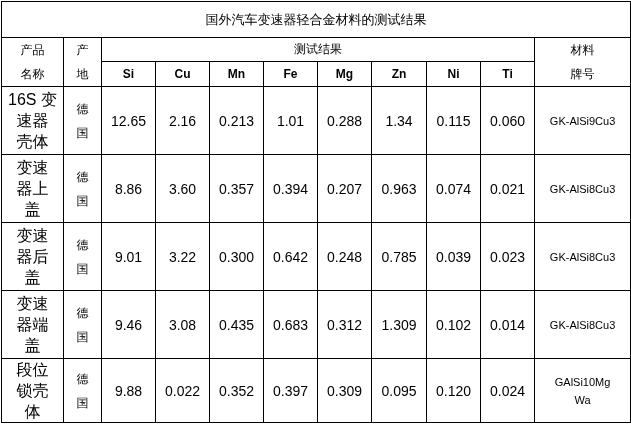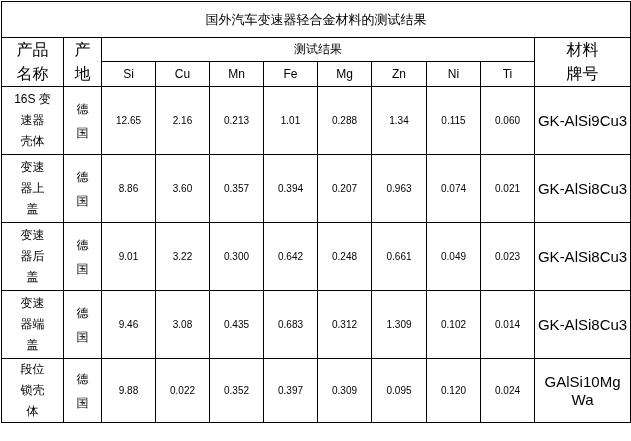--- a/index.html
+++ b/index.html
@@ -11,27 +11,27 @@
   table.main{
     border-collapse:collapse;table-layout:fixed;
     width:629px;margin:1px 0 10px 1px;
   }
   td{
     border:1px solid #000;
     text-align:center;vertical-align:middle;
     padding:0;overflow:hidden;
   }
   .title-cell{height:35px;font-size:13px;font-weight:400;}
-  .hdr{font-size:16px;white-space:pre-line;line-height:24px;}
+  .hdr{font-size:12px;white-space:pre-line;line-height:24px;}
   .group-hdr{height:23px;font-size:12px;}
-  .elem-hdr{height:24px;font-size:12px;}
-  .product{font-size:12px;white-space:pre-line;line-height:21px;}
+  .elem-hdr{height:24px;font-size:12px;font-weight:bold;}
+  .product{font-size:16px;white-space:pre-line;line-height:21px;}
   .origin{font-size:12px;white-space:pre-line;line-height:24px;}
-  .num{font-size:10px;text-align:center;}
-  .grade{font-size:15px;white-space:pre-line;line-height:18px;}
+  .num{font-size:14px;text-align:center;}
+  .grade{font-size:11px;white-space:pre-line;line-height:18px;}
   tr.dr{height:68px;}
   tr.dr-last{height:64px;}
 </style>
 </head>
 <body>
 
 <table class="main">
   <colgroup>
     <col style="width:62px">
       <col style="width:38px">
@@ -110,22 +110,22 @@
     <td class="product">变速
 器后
 盖</td>
     <td class="origin">德
 国</td>
     <td class="num">9.01</td>
     <td class="num">3.22</td>
     <td class="num">0.300</td>
     <td class="num">0.642</td>
     <td class="num">0.248</td>
-    <td class="num">0.661</td>
-    <td class="num">0.049</td>
+    <td class="num">0.785</td>
+    <td class="num">0.039</td>
     <td class="num">0.023</td>
     <td class="grade">GK-AlSi8Cu3</td>
   </tr>
 
   <tr class="dr">
     <td class="product">变速
 器端
 盖</td>
     <td class="origin">德
 国</td>

